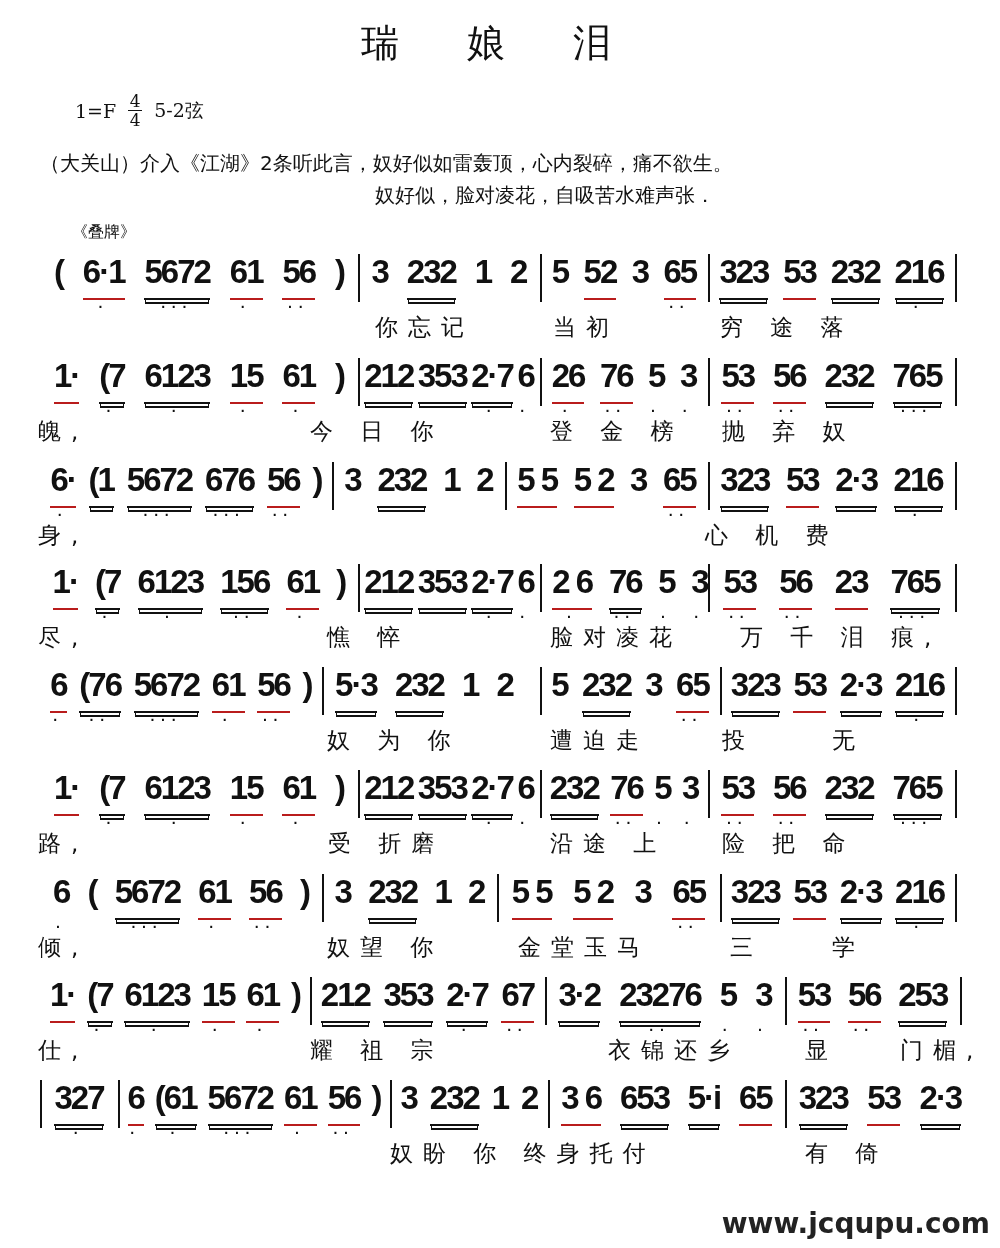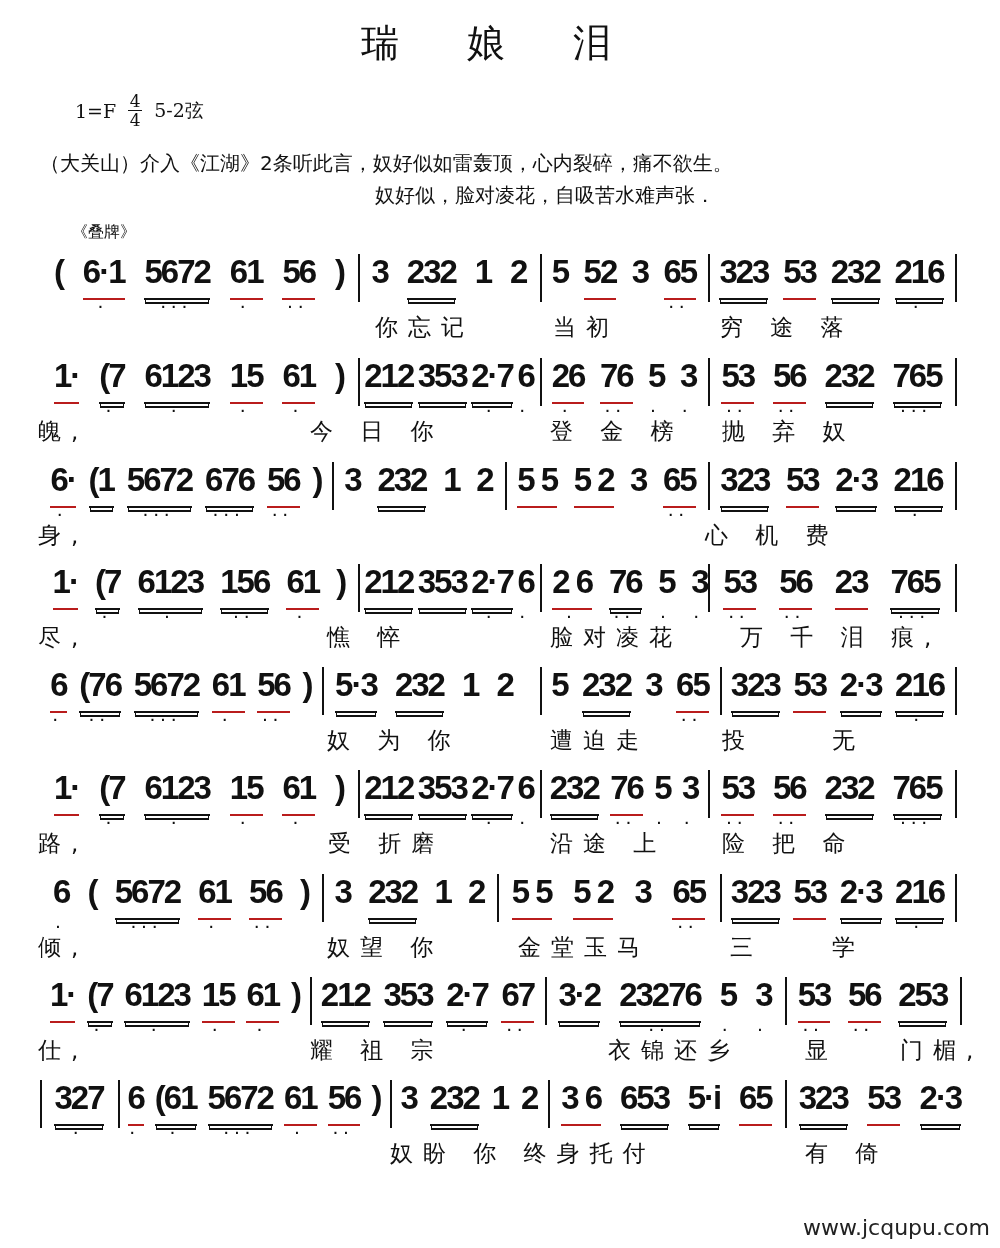--- a/index.html
+++ b/index.html
@@ -22,22 +22,22 @@
   .barline { position: absolute; top: 2px; width: 2px; height: 48px; background: #111; }
   .grp { position: relative; font-family: "Liberation Sans", sans-serif; font-weight: bold;
          font-size: 33px; letter-spacing: -2px; line-height: 40px; padding-bottom: 6px;
          white-space: nowrap; }
   .grp.u1 { border-bottom: 2px solid #b91c1c; }
   .grp.u2 { border-bottom: 2px solid #111; box-shadow: 0 4px 0 -2px #fff, 0 5px 0 -1px #111; }
   .grp .dots { position: absolute; left: 0; right: 0; top: 50px; text-align: center;
                font-size: 14px; letter-spacing: 6px; line-height: 10px; font-weight: bold; }
   .lyrics { position: absolute; top: 60px; left: 0; right: 0; height: 34px; }
   .ly { position: absolute; font-size: 23px; letter-spacing: 10px; white-space: nowrap; }
-  .watermark { position: absolute; right: 10px; bottom: 8px; font-size: 22px;
-               font-family: "DejaVu Sans", sans-serif; color: #222; }
+  .watermark { position: absolute; right: 10px; bottom: 8px; font-size: 28px;
+               font-family: "DejaVu Sans", sans-serif; color: #222; font-weight: bold; }
 </style>
 </head>
 <body>
 
 <div class="title">瑞 娘 泪</div>
 
 <div class="key">
   <span>1=F</span>
   <span class="frac">
     <span>4</span>

